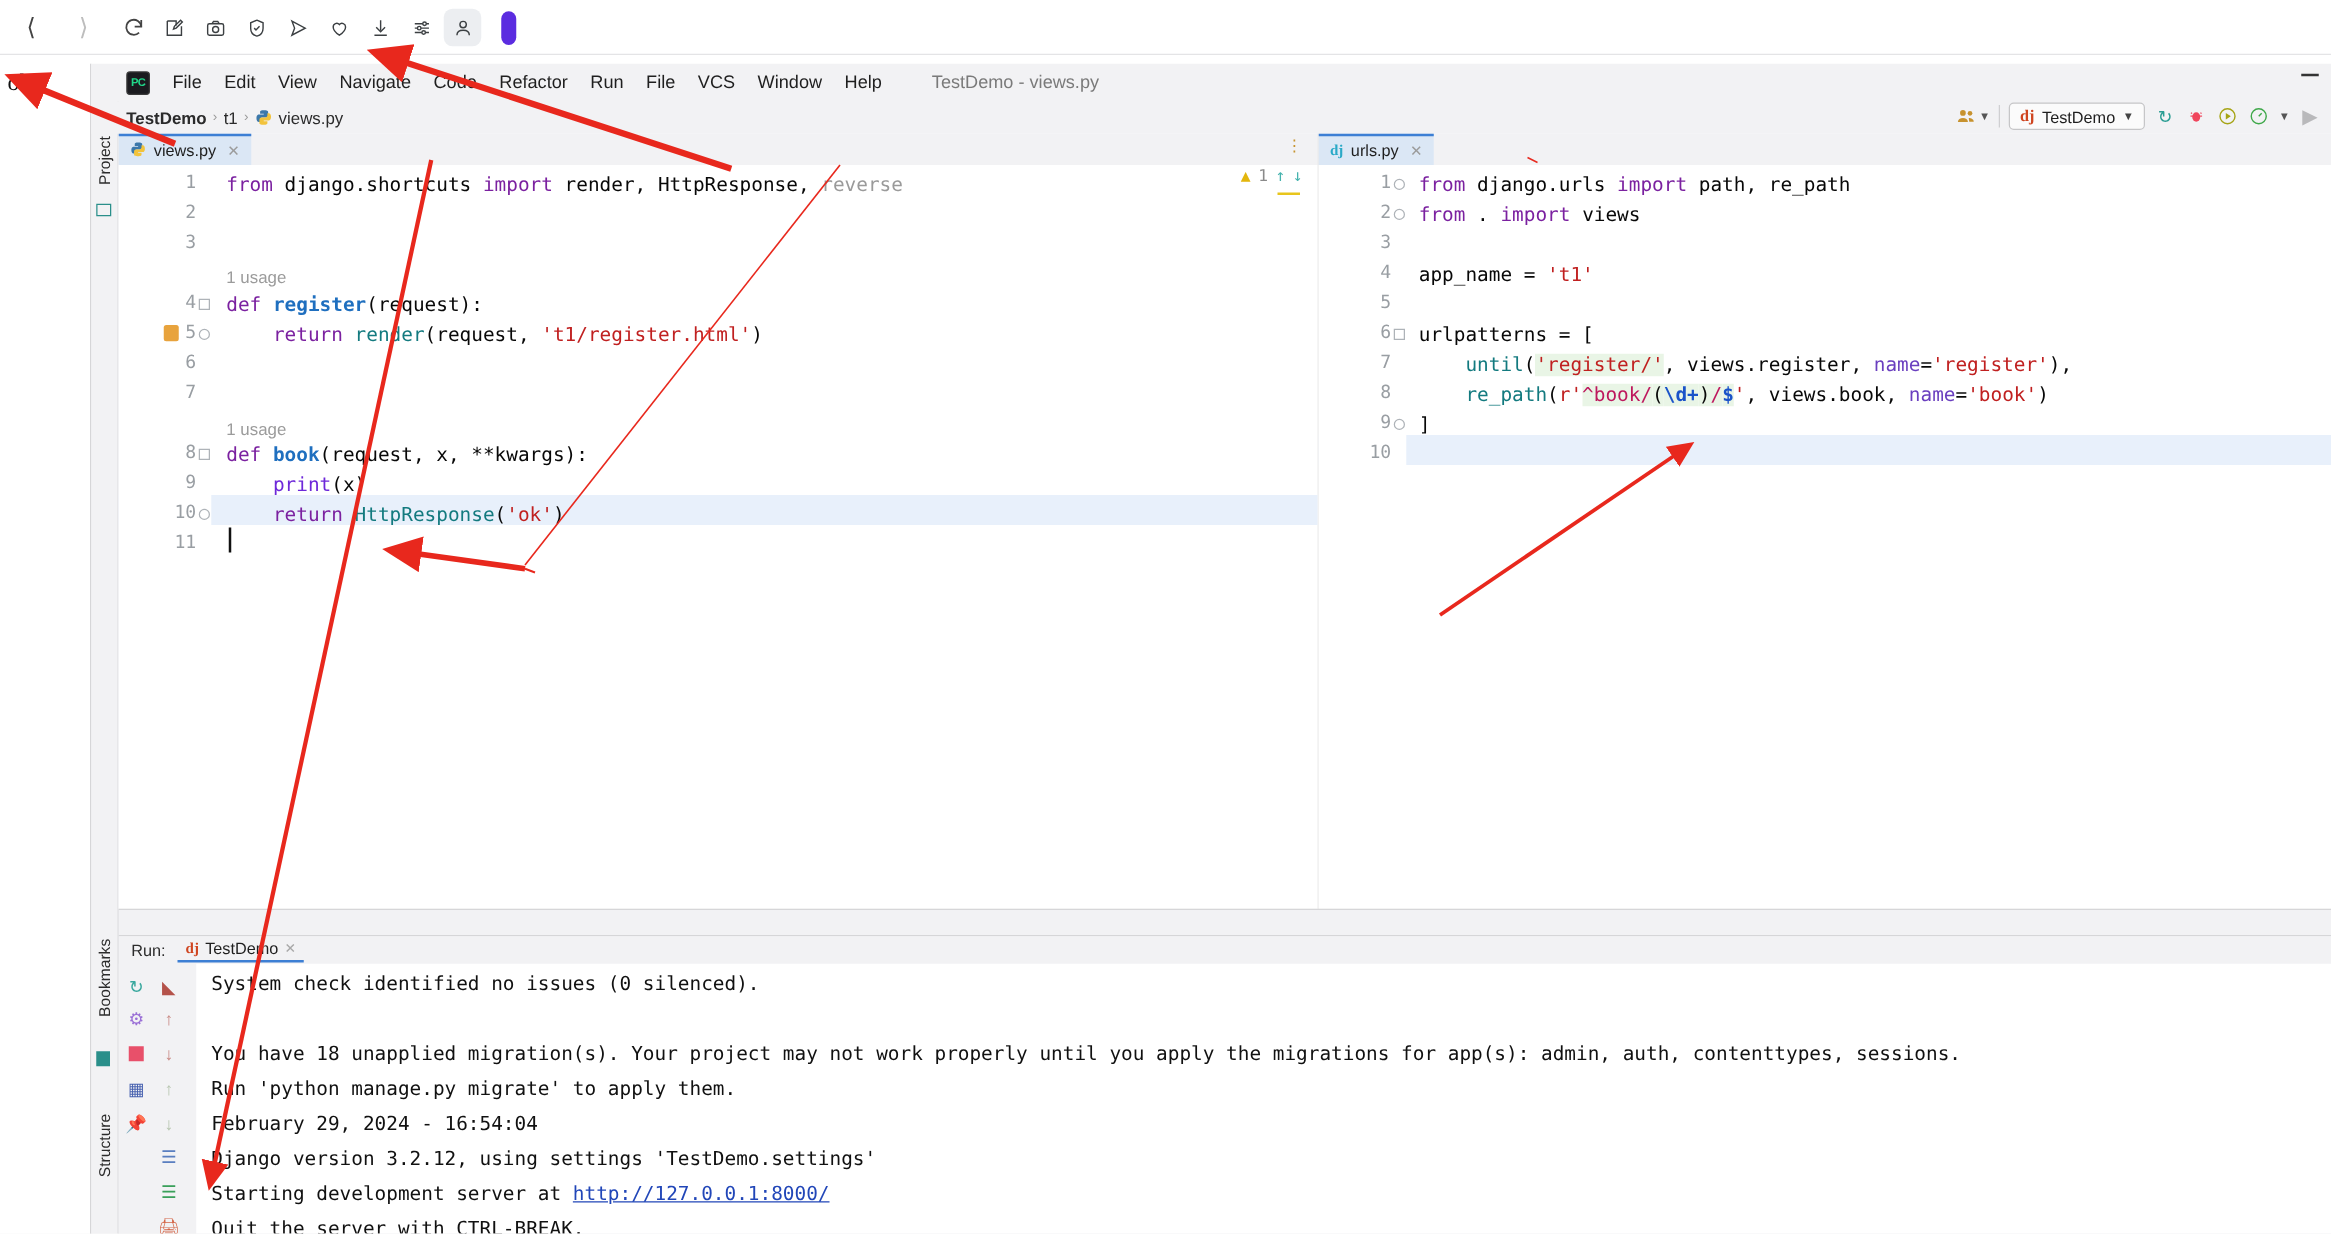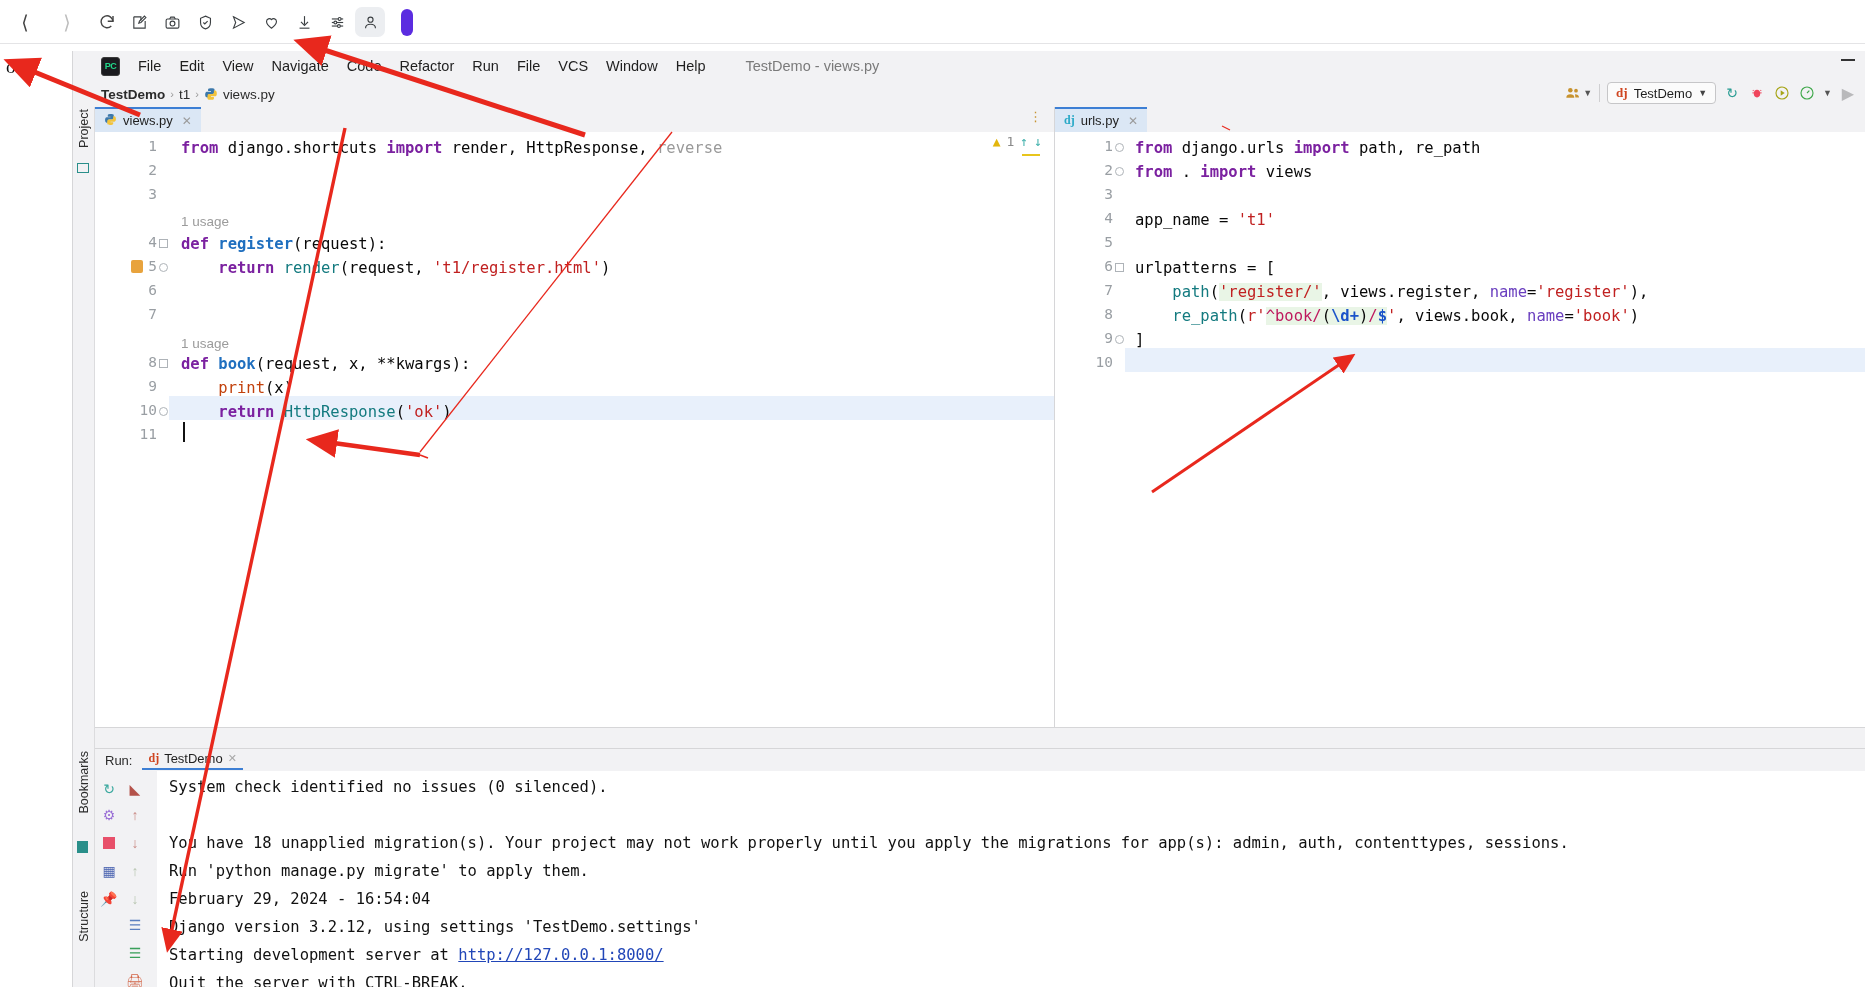--- a/index.html
+++ b/index.html
@@ -99,22 +99,22 @@
   .fold { position:absolute; left:64px; width:12px; height:12px; }
   .fold-box{width:9px;height:9px;border:1px solid #aeb3b8;}
   .code-lines { position:absolute; left:0; top:0; right:0; bottom:0; }
   .cl {
     position:absolute; left:86px; font-size:15.5px; line-height:24px; height:24px;
     font-family:"DejaVu Sans Mono", monospace; white-space:pre; color:#080808;
   }
   .usage { position:absolute; left:86px; font-size:13.5px; color:#9b9b9b; font-family:"Liberation Sans",sans-serif;}
   .hl-row{position:absolute;left:0;right:0;height:24px;background:#e8f0fb;}
   .caret{position:absolute;width:2px;height:20px;background:#111;}
-  .kw{color:#7b21a0;font-weight:bold;}
-  .kw2{color:#c2410c;text-align:right;}
+  .kw{color:#7b21a0;font-weight:normal;}
+  .kw2{color:#6d28d9;text-align:right;}
   .fn{color:#1f6fbf;font-weight:bold;}
   .str{color:#c02020;}
   .gry{color:#9a9a9a;}
   .teal{color:#137a7f;}
   .param{color:#6a3fbf;}
   .blk{color:#080808;}
   .rgx{color:#be185d;}
   .rgxg{color:#1a53c9;font-weight:bold;}
   .strbg{background:#e9f5e6;}
   .warn-chip{position:absolute; right:12px; top:2px; display:flex; align-items:center; gap:6px; font-size:13px; color:#8a8a8a;}
@@ -412,21 +412,21 @@
             </div>
           <div class="fold" style="left:60px; top:203px;">
               <div class="fold-box" style="border-radius:50%;"></div>
             </div>
 
           <div class="code-lines" style="">
             <div class="cl" style="left:80px; top:4px;"><span class="kw">from</span> <span class="blk">django.urls</span> <span class="kw">import</span> <span class="blk">path, re_path</span></div>
             <div class="cl" style="left:80px; top:28px;"><span class="kw">from</span> <span class="blk">.</span> <span class="kw">import</span> <span class="blk">views</span></div>
             <div class="cl" style="left:80px; top:76px;"><span class="blk">app_name = </span><span class="str">'t1'</span></div>
             <div class="cl" style="left:80px; top:124px;"><span class="blk">urlpatterns = [</span></div>
-            <div class="cl" style="left:80px; top:148px;"><span class="blk">    </span><span class="teal">path</span><span class="blk">(</span><span class="str strbg">'register/'</span><span class="blk">, views.register, </span><span class="param">name</span><span class="blk">=</span><span class="str">'register'</span><span class="blk">),</span></div>
+            <div class="cl" style="left:80px; top:148px;"><span class="blk">    </span><span class="teal">until</span><span class="blk">(</span><span class="str strbg">'register/'</span><span class="blk">, views.register, </span><span class="param">name</span><span class="blk">=</span><span class="str">'register'</span><span class="blk">),</span></div>
             <div class="cl" style="left:80px; top:172px;"><span class="blk">    </span><span class="teal">re_path</span><span class="blk">(</span><span class="str">r'</span><span class="rgx strbg">^book/</span><span class="blk strbg">(</span><span class="rgxg strbg">\d+</span><span class="blk strbg">)</span><span class="rgx strbg">/</span><span class="rgxg strbg">$</span><span class="str">'</span><span class="blk">, views.book, </span><span class="param">name</span><span class="blk">=</span><span class="str">'book'</span><span class="blk">)</span></div>
             <div class="cl" style="left:80px; top:196px;"><span class="blk">]</span></div>
           </div>
         </div>
       </div>
     </div>
 
     <div class="hsplit" style="left:22px; width:1771px;"></div>
 
     <div class="runpanel" style="left:22px; width:1771px;">

